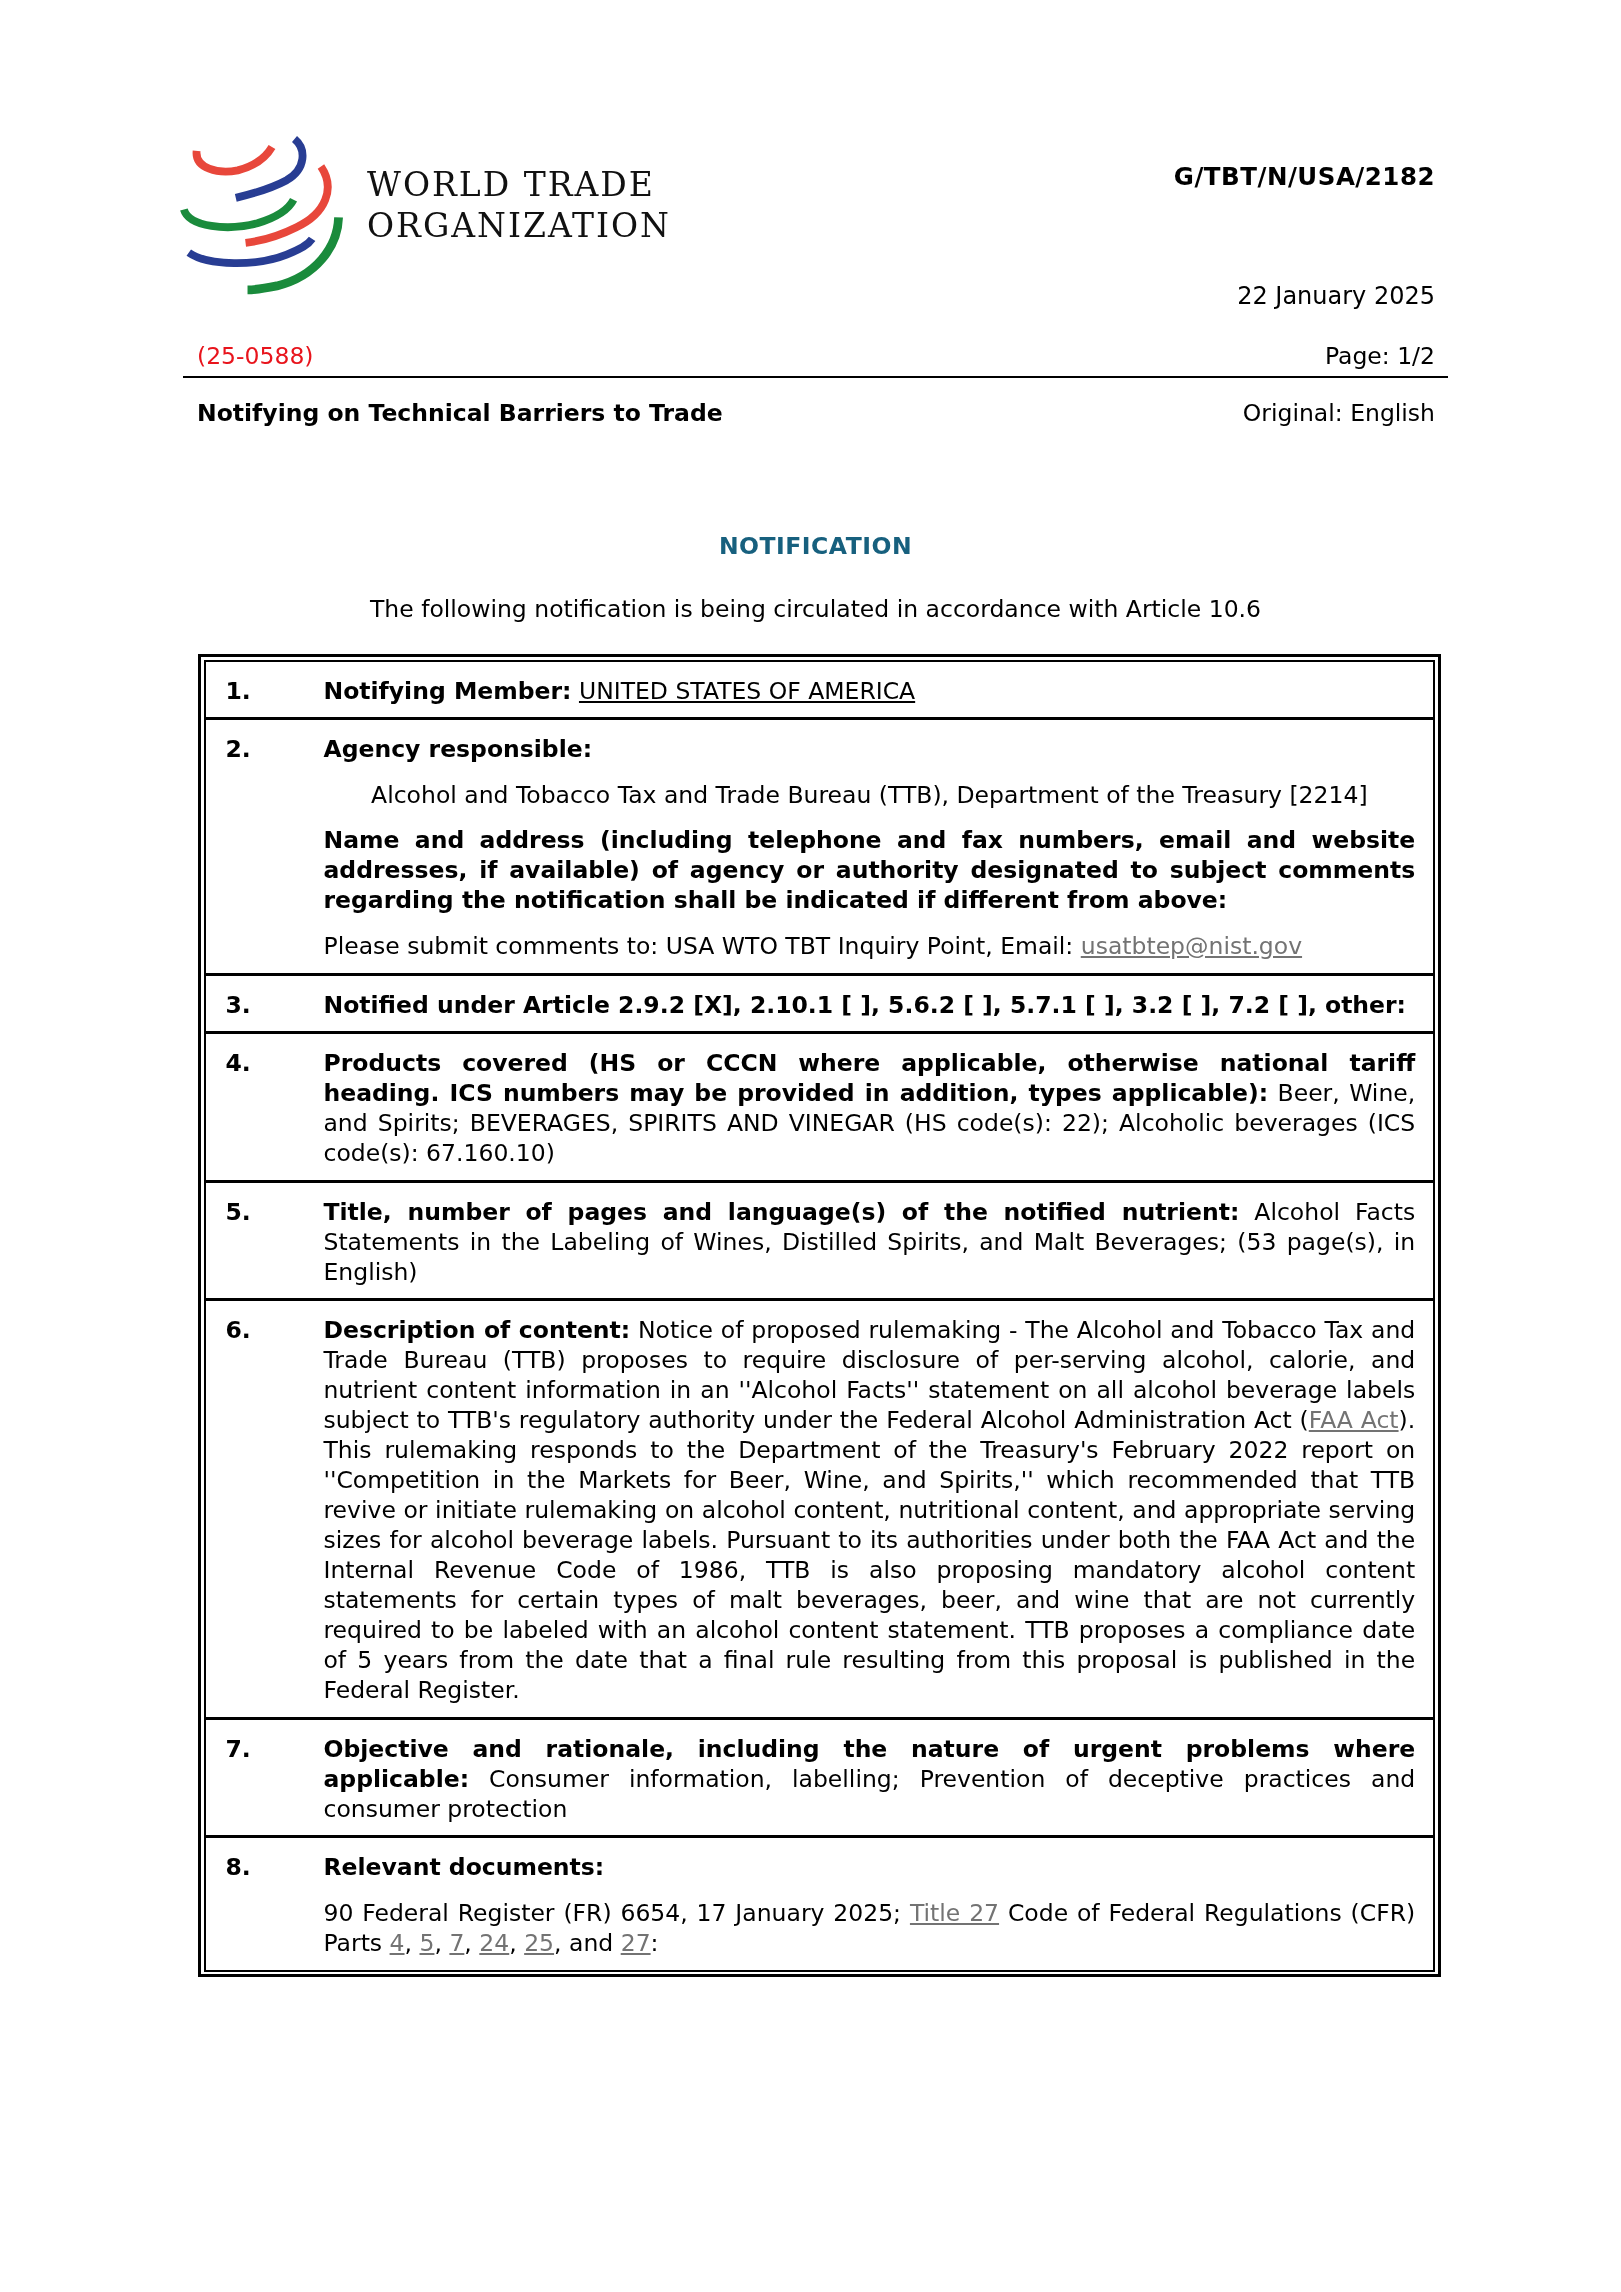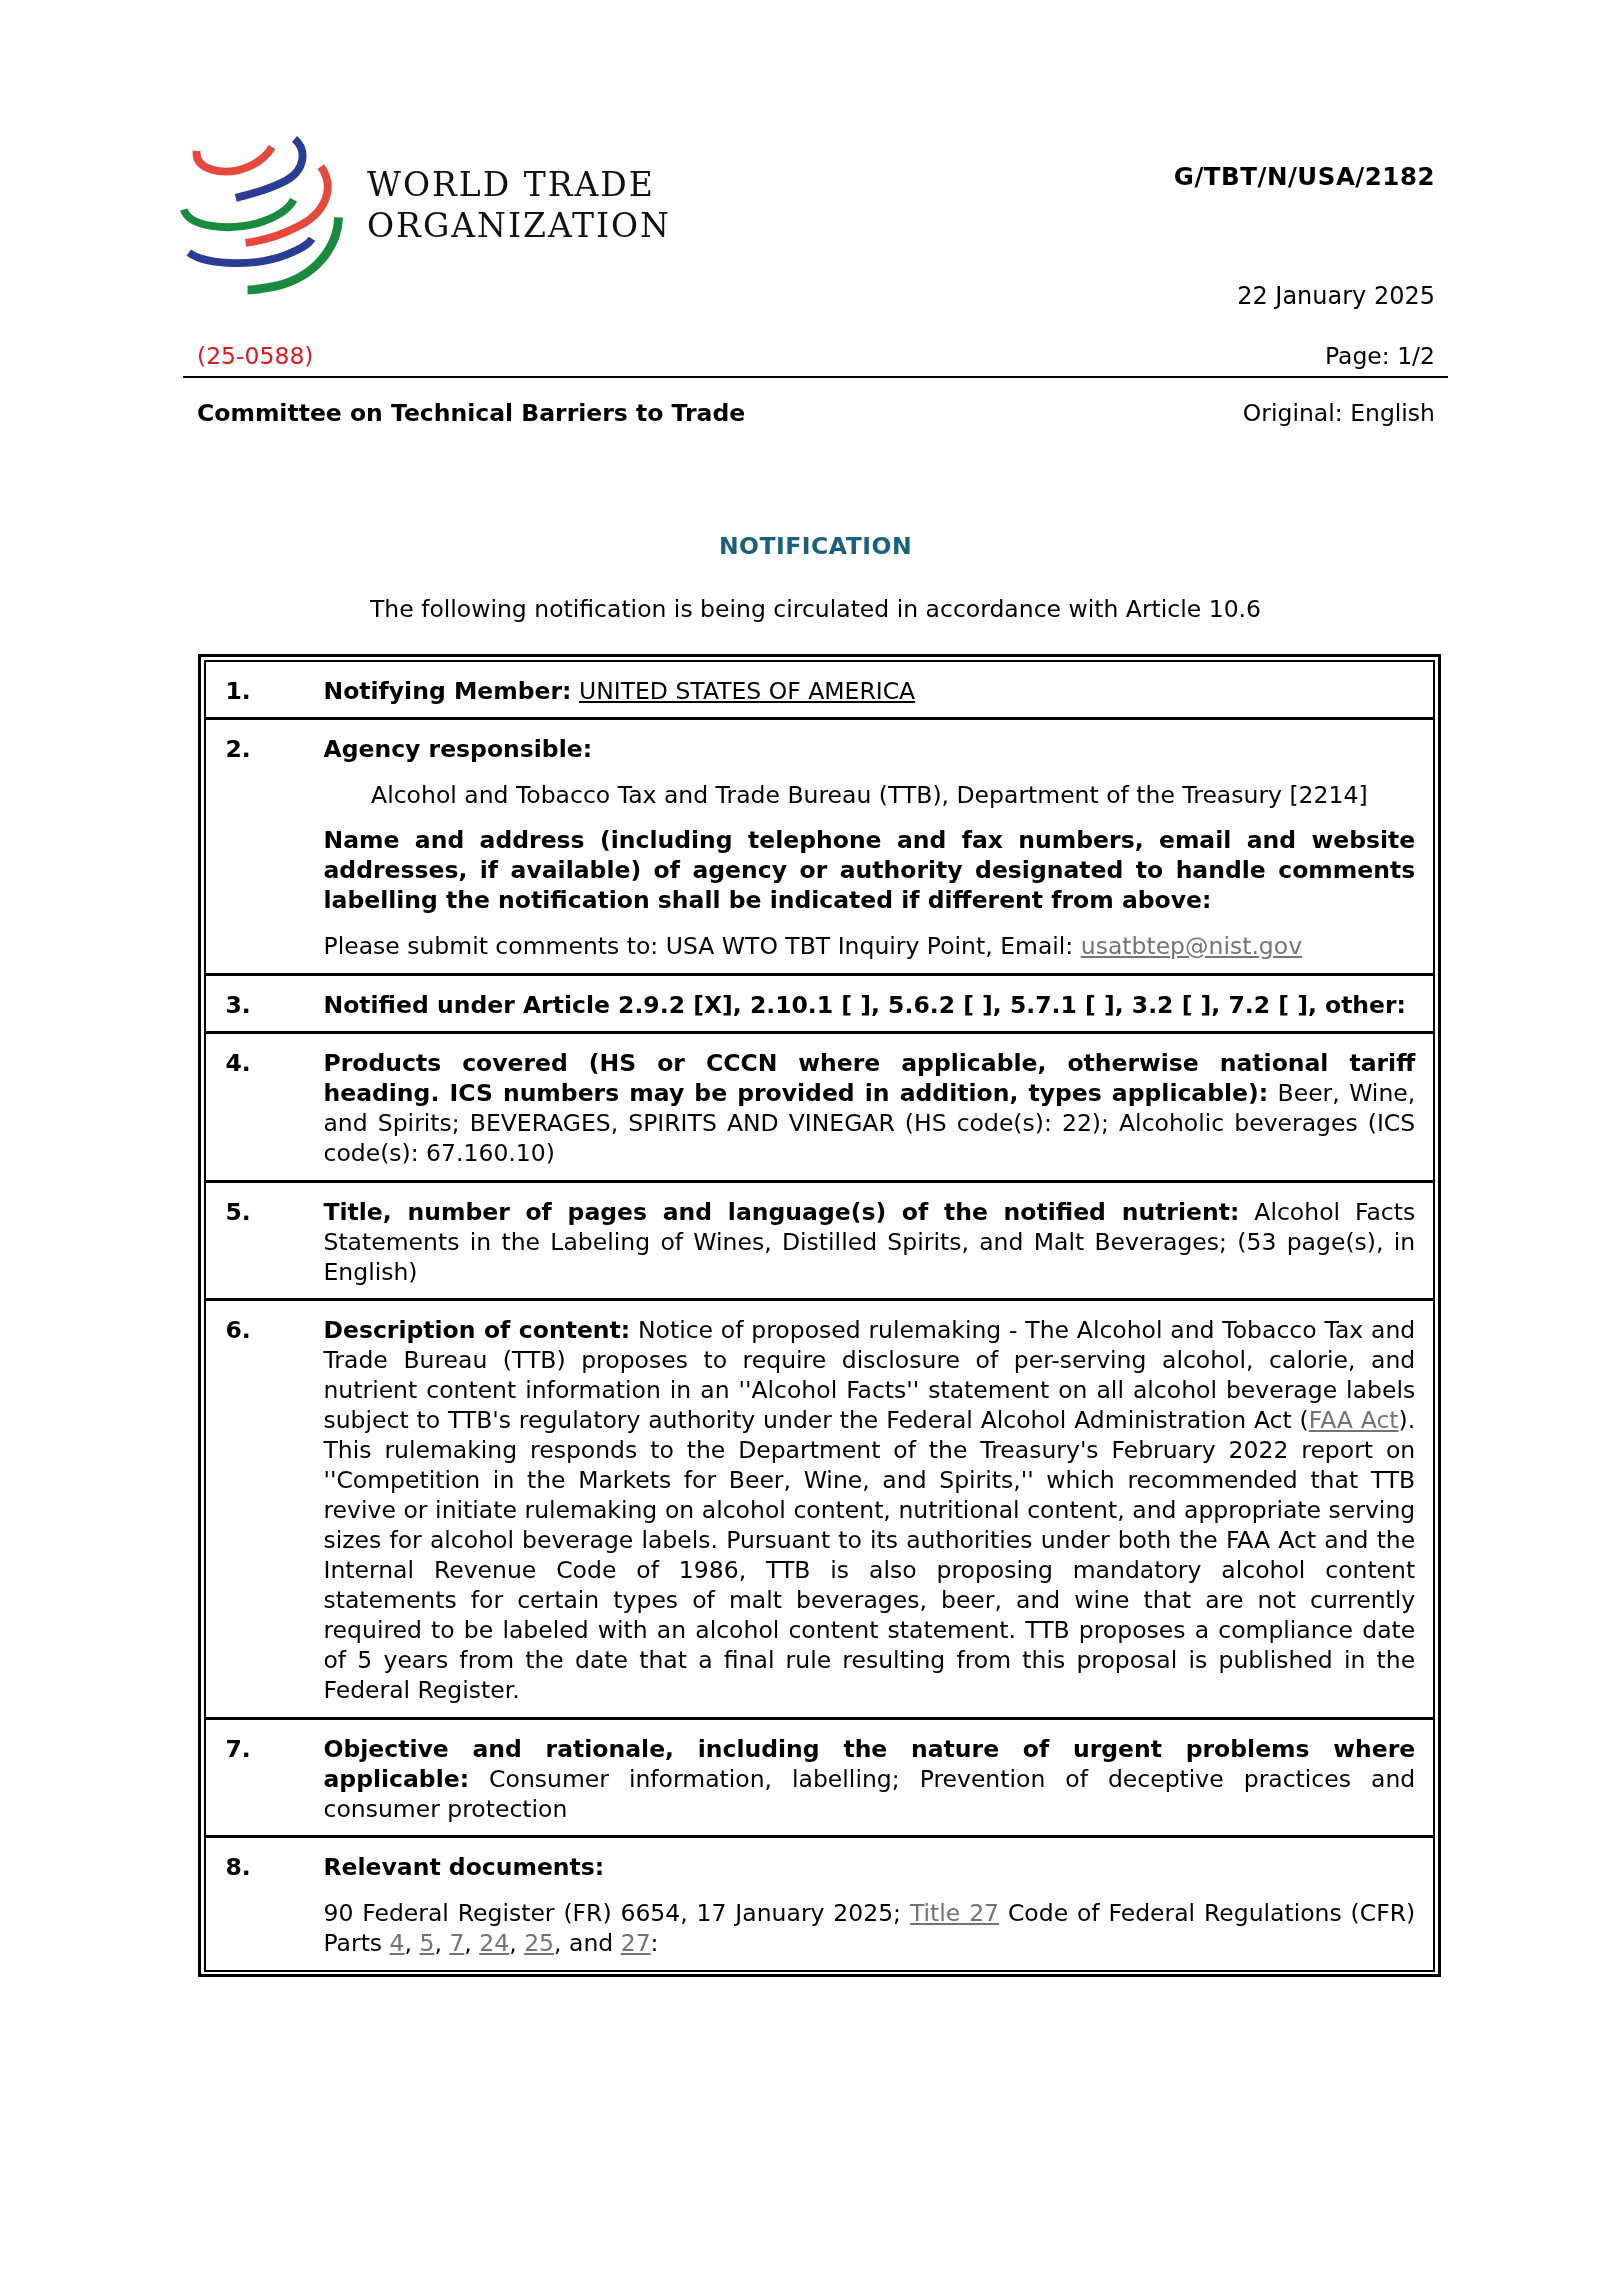--- a/index.html
+++ b/index.html
@@ -57,42 +57,42 @@
       <div>WORLD TRADE</div>
       <div>ORGANIZATION</div>
     </div>
   </div>
 
   <div class="symbol">G/TBT/N/USA/2182</div>
   <div class="date">22 January 2025</div>
   <div class="docnum">(25-0588)</div>
   <div class="pageno">Page: 1/2</div>
   <div class="rule"></div>
-  <div class="committee">Committee on Technical Barriers to Trade</div>
+  <div class="committee">Notifying on Technical Barriers to Trade</div>
   <div class="original">Original: English</div>
 
   <div class="notif-title">NOTIFICATION</div>
   <div class="notif-sub">The following notification is being circulated in accordance with Article 10.6</div>
 
   <div class="box">
     <div class="inner">
 
       <div class="row">
         <div class="num">1.</div>
         <div class="content">
           <p><b>Notifying Member:</b> <span class="ul">UNITED STATES OF AMERICA</span></p>
         </div>
       </div>
 
       <div class="row">
         <div class="num">2.</div>
         <div class="content">
           <p><b>Agency responsible:</b></p>
           <p style="text-align:center">Alcohol and Tobacco Tax and Trade Bureau (TTB), Department of the Treasury [2214]</p>
-          <p><b>Name and address (including telephone and fax numbers, email and website addresses, if available) of agency or authority designated to handle comments labelling the notification shall be indicated if different from above:</b></p>
+          <p><b>Name and address (including telephone and fax numbers, email and website addresses, if available) of agency or authority designated to subject comments regarding the notification shall be indicated if different from above:</b></p>
           <p style="text-align:left"><span>Please submit comments to: USA WTO TBT Inquiry Point, Email: </span><a class="link" href="#">usatbtep@nist.gov</a></p>
         </div>
       </div>
 
       <div class="row">
         <div class="num">3.</div>
         <div class="content">
           <p><b>Notified under Article 2.9.2 [X], 2.10.1 [ ], 5.6.2 [ ], 5.7.1 [ ], 3.2 [ ], 7.2 [ ], other:</b></p>
         </div>
       </div>

